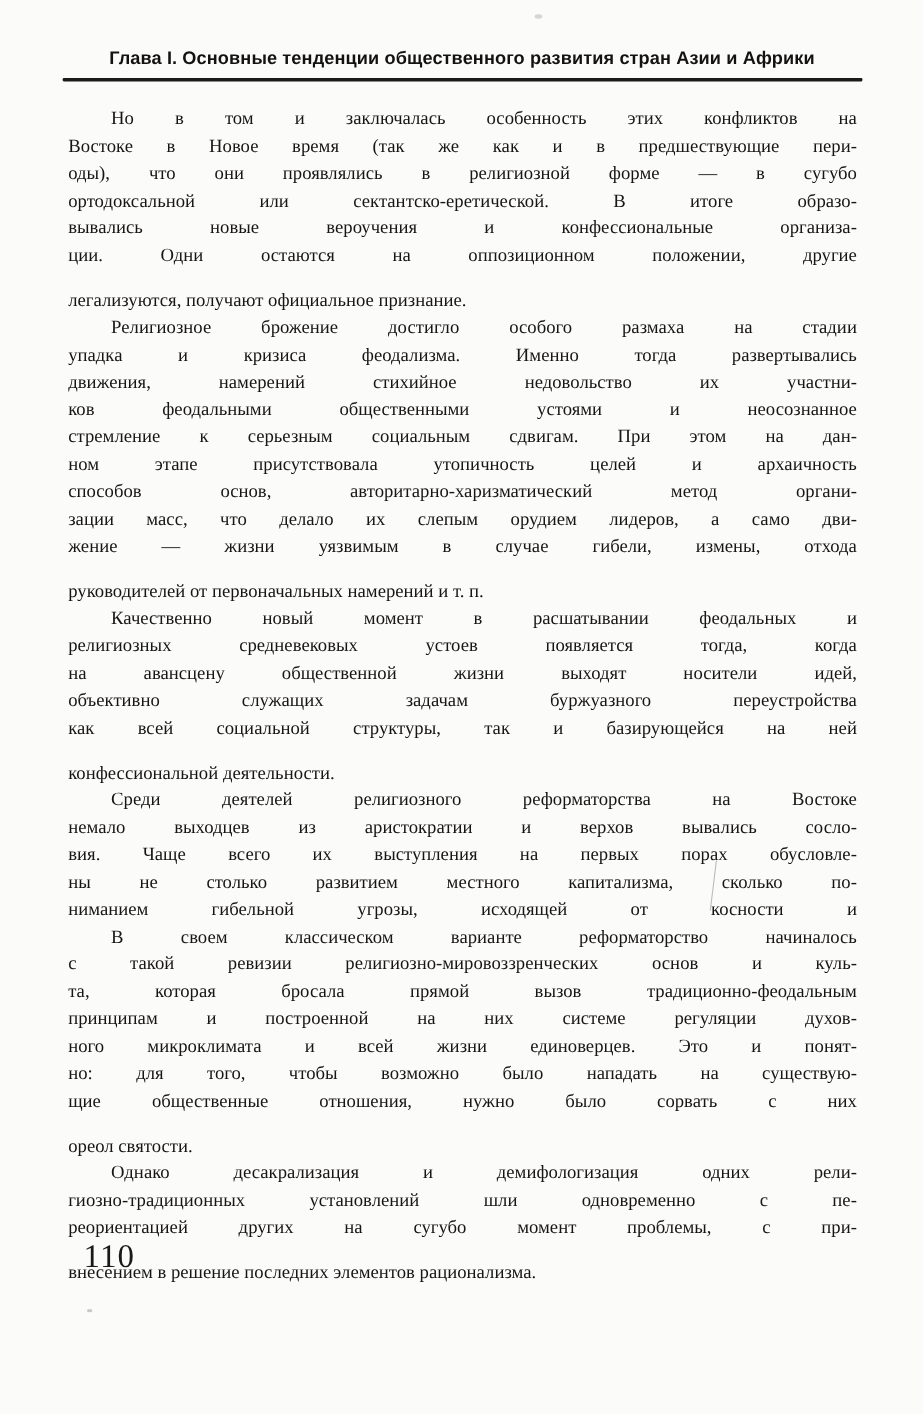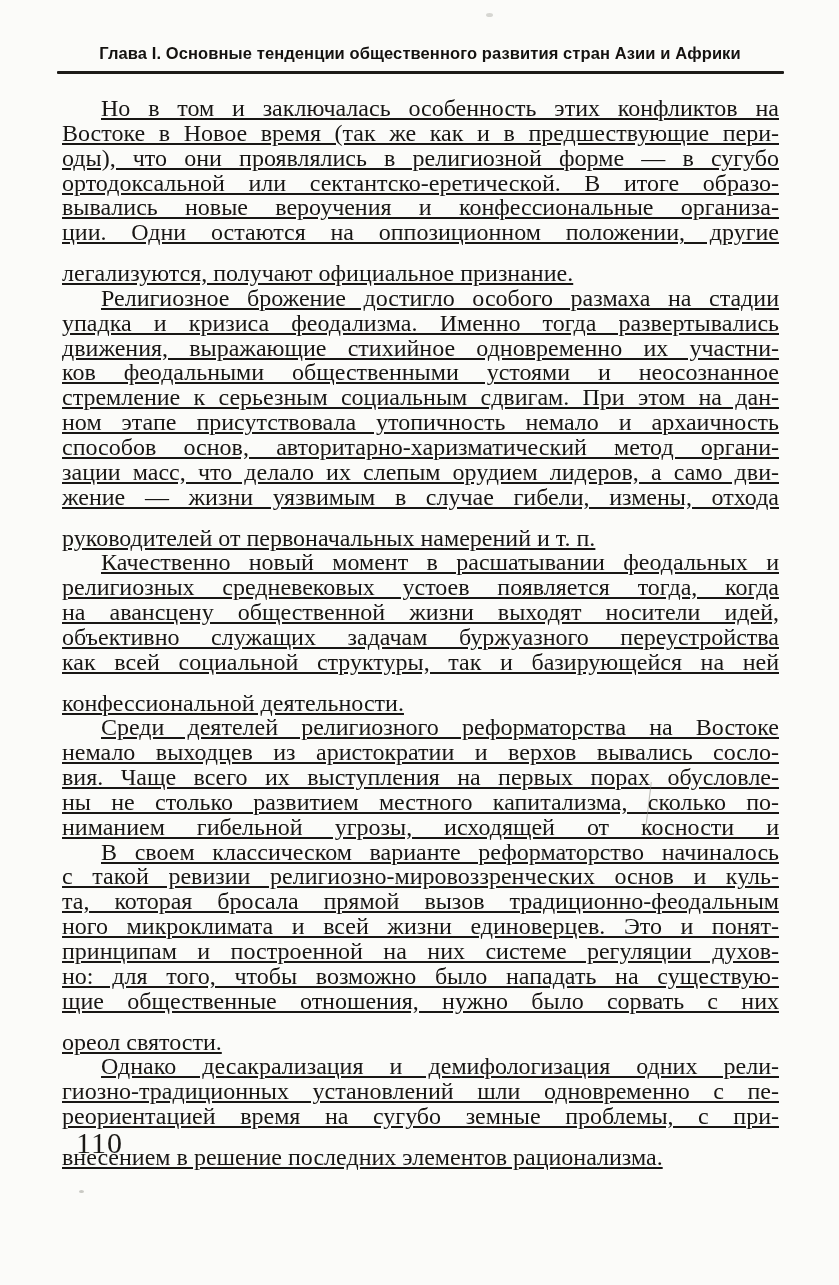--- a/index.html
+++ b/index.html
@@ -38,24 +38,23 @@
     width: 727px;
     height: 3px;
     background: #1d1b18;
     border-radius: 1px;
   }
   .body-text {
     position: absolute;
     top: 96px;
     left: 62px;
     width: 717px;
-    font-size: 24px;
+    font-size: 17px;
     line-height: 24.85px;
     text-rendering: optimizeLegibility;
-    text-decoration: underline;
   }
   .paragraph {
     margin: 0;
     padding: 0;
   }
   .line {
     text-align: justify;
     text-align-last: justify;
     white-space: normal;
   }
@@ -104,24 +103,24 @@
         <div class="line">Востоке в Новое время (так же как и в предшествующие пери-</div>
         <div class="line">оды), что они проявлялись в религиозной форме — в сугубо</div>
         <div class="line">ортодоксальной или сектантско-еретической. В итоге образо-</div>
         <div class="line">вывались новые вероучения и конфессиональные организа-</div>
         <div class="line">ции. Одни остаются на оппозиционном положении, другие</div>
         <div class="line last">легализуются, получают официальное признание.</div>
       </div>
       <div class="paragraph">
         <div class="line first">Религиозное брожение достигло особого размаха на стадии</div>
         <div class="line">упадка и кризиса феодализма. Именно тогда развертывались</div>
-        <div class="line">движения, выражающие стихийное одновременно их участни-</div>
+        <div class="line">движения, намерений стихийное недовольство их участни-</div>
         <div class="line">ков феодальными общественными устоями и неосознанное</div>
         <div class="line">стремление к серьезным социальным сдвигам. При этом на дан-</div>
-        <div class="line">ном этапе присутствовала утопичность немало и архаичность</div>
+        <div class="line">ном этапе присутствовала утопичность целей и архаичность</div>
         <div class="line">способов основ, авторитарно-харизматический метод органи-</div>
         <div class="line">зации масс, что делало их слепым орудием лидеров, а само дви-</div>
         <div class="line">жение — жизни уязвимым в случае гибели, измены, отхода</div>
         <div class="line last">руководителей от первоначальных намерений и т. п.</div>
       </div>
       <div class="paragraph">
         <div class="line first">Качественно новый момент в расшатывании феодальных и</div>
         <div class="line">религиозных средневековых устоев появляется тогда, когда</div>
         <div class="line">на авансцену общественной жизни выходят носители идей,</div>
         <div class="line">объективно служащих задачам буржуазного переустройства</div>
@@ -132,29 +131,29 @@
         <div class="line first">Среди деятелей религиозного реформаторства на Востоке</div>
         <div class="line">немало выходцев из аристократии и верхов вывались сосло-</div>
         <div class="line">вия. Чаще всего их выступления на первых порах обусловле-</div>
         <div class="line">ны не столько развитием местного капитализма, сколько по-</div>
         <div class="line">ниманием гибельной угрозы, исходящей от косности и</div>
       </div>
       <div class="paragraph">
         <div class="line first">В своем классическом варианте реформаторство начиналось</div>
         <div class="line">с такой ревизии религиозно-мировоззренческих основ и куль-</div>
         <div class="line">та, которая бросала прямой вызов традиционно-феодальным</div>
+        <div class="line">принципам и построенной на них системе регуляции духов-</div>
         <div class="line">ного микроклимата и всей жизни единоверцев. Это и понят-</div>
-        <div class="line">принципам и построенной на них системе регуляции духов-</div>
         <div class="line">но: для того, чтобы возможно было нападать на существую-</div>
         <div class="line">щие общественные отношения, нужно было сорвать с них</div>
         <div class="line last">ореол святости.</div>
       </div>
       <div class="paragraph">
         <div class="line first">Однако десакрализация и демифологизация одних рели-</div>
         <div class="line">гиозно-традиционных установлений шли одновременно с пе-</div>
-        <div class="line">реориентацией время на сугубо земные проблемы, с при-</div>
+        <div class="line">реориентацией других на сугубо момент проблемы, с при-</div>
         <div class="line last">внесением в решение последних элементов рационализма.</div>
       </div>
     </div>
   <div class="scratch"></div>
   <div class="page-number">110</div>
   <div class="speck s2"></div>
 </div>
 
 </body></html>

